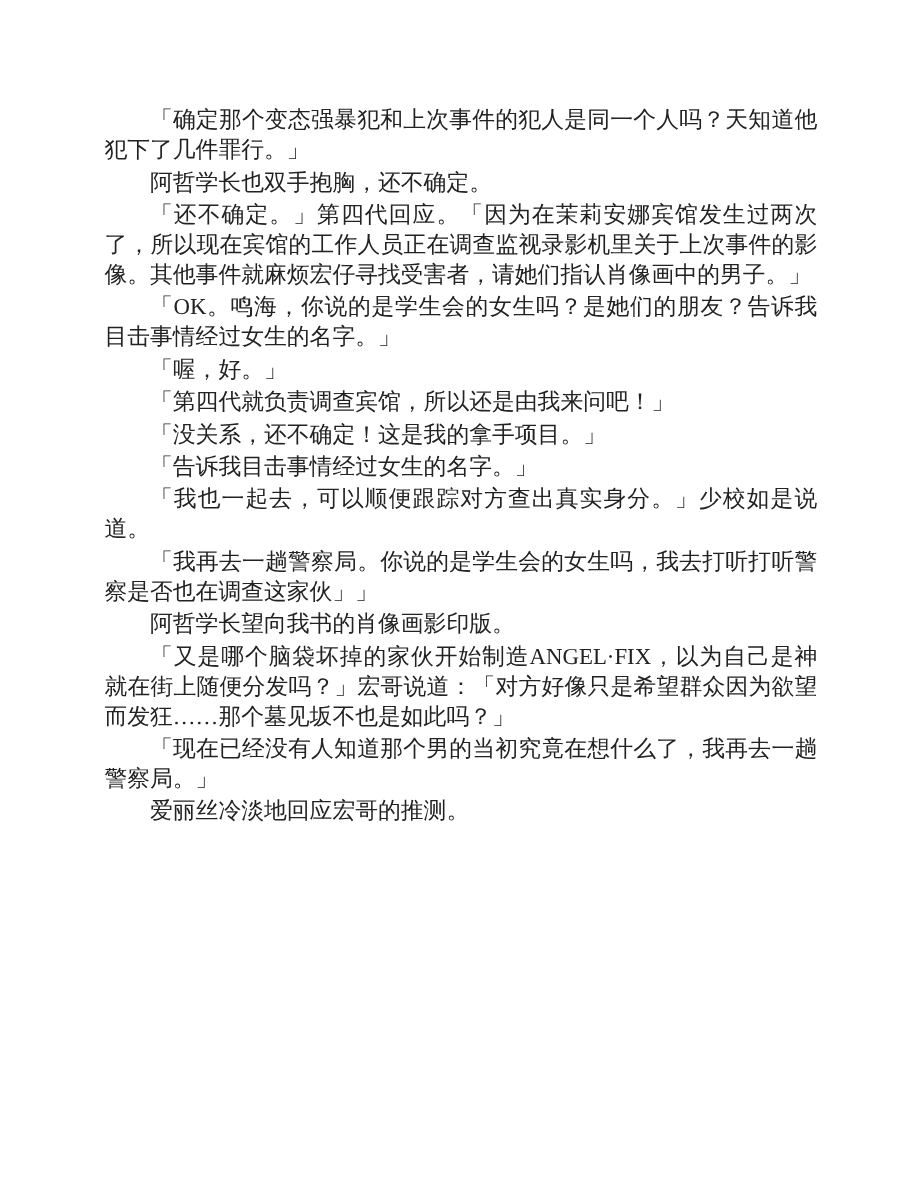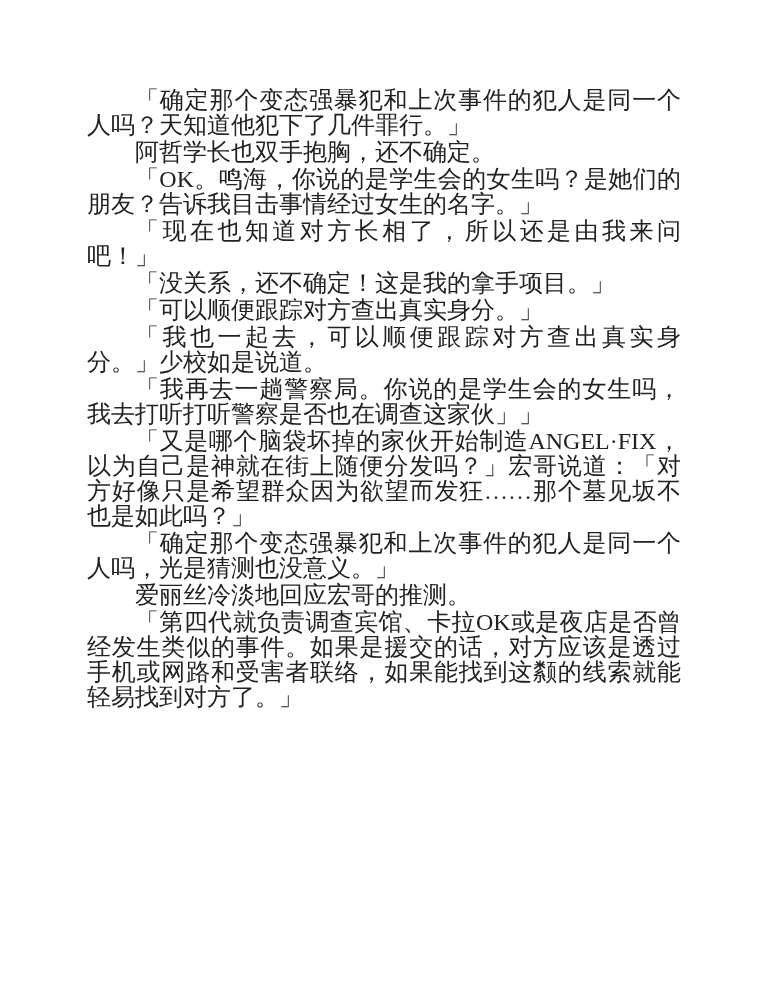--- a/index.html
+++ b/index.html
@@ -16,38 +16,40 @@
   }
   .page {
     position: absolute;
     left: 87px;
     top: 88px;
     width: 594px;
   }
   .page p {
     margin: 0 0 2px 0;
     padding: 0;
-    font-size: 24px;
+    font-size: 19px;
     line-height: 25px;
     color: #222222;
     text-indent: 2em;
     text-align: justify;
     text-justify: inter-ideograph;
     word-break: break-all;
   }
 </style>
 </head>
 <body>
 
 <div class="page">
   <p>「确定那个变态强暴犯和上次事件的犯人是同一个人吗？天知道他犯下了几件罪行。」</p>
   <p>阿哲学长也双手抱胸，还不确定。</p>
+  <p>「还不确定。」第四代回应。「因为在茉莉安娜宾馆发生过两次了，所以现在宾馆的工作人员正在调查监视录影机里关于上次事件的影像。其他事件就麻烦宏仔寻找受害者，请她们指认肖像画中的男子。」</p>
   <p>「OK。鸣海，你说的是学生会的女生吗？是她们的朋友？告诉我目击事情经过女生的名字。」</p>
-  <p>「现在也知道对方长相了，所以还是由我来问吧！」</p>
+  <p>「喔，好。」</p>
+  <p>「第四代就负责调查宾馆，所以还是由我来问吧！」</p>
   <p>「没关系，还不确定！这是我的拿手项目。」</p>
-  <p>「可以顺便跟踪对方查出真实身分。」</p>
+  <p>「告诉我目击事情经过女生的名字。」</p>
   <p>「我也一起去，可以顺便跟踪对方查出真实身分。」少校如是说道。</p>
   <p>「我再去一趟警察局。你说的是学生会的女生吗，我去打听打听警察是否也在调查这家伙」」</p>
+  <p>阿哲学长望向我书的肖像画影印版。</p>
   <p>「又是哪个脑袋坏掉的家伙开始制造ANGEL·FIX，以为自己是神就在街上随便分发吗？」宏哥说道：「对方好像只是希望群众因为欲望而发狂……那个墓见坂不也是如此吗？」</p>
-  <p>「确定那个变态强暴犯和上次事件的犯人是同一个人吗，光是猜测也没意义。」</p>
+  <p>「现在已经没有人知道那个男的当初究竟在想什么了，我再去一趟警察局。」</p>
   <p>爱丽丝冷淡地回应宏哥的推测。</p>
-  <p>「第四代就负责调查宾馆、卡拉OK或是夜店是否曾经发生类似的事件。如果是援交的话，对方应该是透过手机或网路和受害者联络，如果能找到这颣的线索就能轻易找到对方了。」</p>
 </div>
 
 </body></html>

